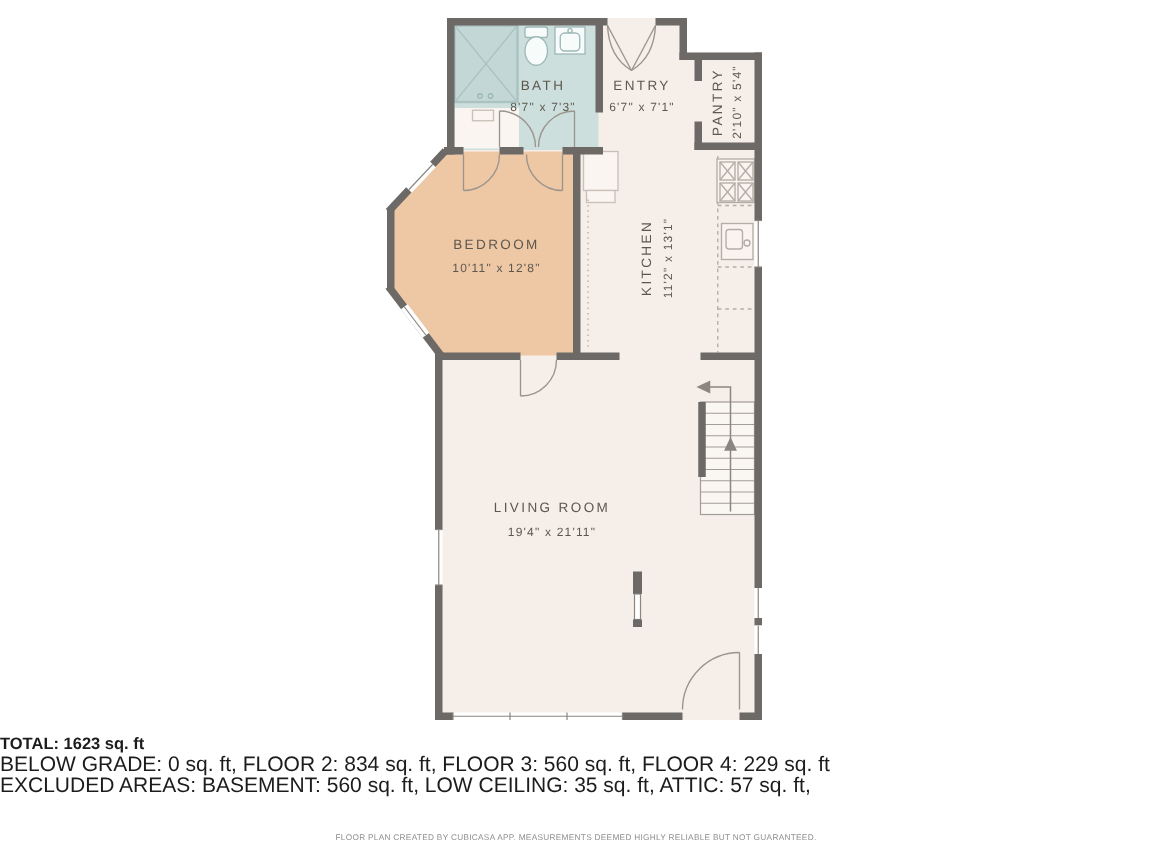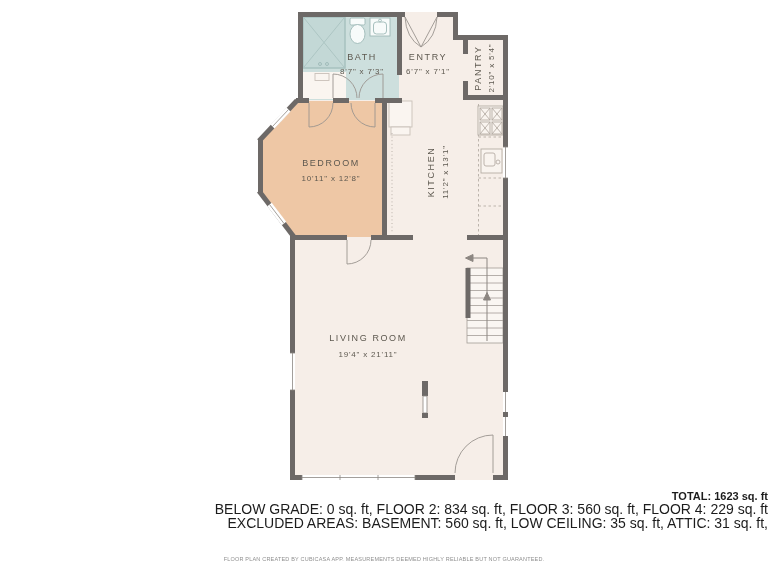--- a/index.html
+++ b/index.html
@@ -1,21 +1,21 @@
 <!DOCTYPE html>
 <html><head>
 <meta charset="utf-8">
 <style>
   html,body{margin:0;padding:0;background:#ffffff;}
   body{width:768px;height:576px;overflow:hidden;font-family:"Liberation Sans",sans-serif;}
   .page{position:relative;width:768px;height:576px;background:#ffffff;}
   svg text{font-family:"Liberation Sans",sans-serif;}
   .room-name{font-size:9px;letter-spacing:1.6px;fill:#5d584f;}
   .room-dims{font-size:8px;letter-spacing:0.8px;fill:#5d584f;}
-  .summary{position:absolute;left:0;top:490px;width:768px;text-align:right;color:#1c1c1c;}
+  .summary{position:absolute;left:0;top:490px;width:768px;text-align:left;color:#1c1c1c;}
   .summary .total{font-size:11px;font-weight:bold;line-height:13px;}
   .summary .line{font-size:14px;line-height:13.5px;}
   .disclaimer{position:absolute;left:0;top:556px;width:768px;text-align:center;
               font-size:5.5px;letter-spacing:0.2px;color:#8f8f8f;}
 </style>
 </head>
 <body>
 
 <div class="page">
 <svg width="768" height="490" viewBox="0 0 768 490">
@@ -269,16 +269,16 @@
       <text class="room-name" x="368" y="341">LIVING ROOM</text>
       <text class="room-dims" x="368" y="357">19'4" x 21'11"</text>
     </g>
   </g>
 </svg>
 
   
   <div class="summary">
     <div class="total">TOTAL: 1623 sq. ft</div>
     <div class="line">BELOW GRADE: 0 sq. ft, FLOOR 2: 834 sq. ft, FLOOR 3: 560 sq. ft, FLOOR 4: 229 sq. ft</div>
-    <div class="line">EXCLUDED AREAS: BASEMENT: 560 sq. ft, LOW CEILING: 35 sq. ft, ATTIC: 31 sq. ft,</div>
+    <div class="line">EXCLUDED AREAS: BASEMENT: 560 sq. ft, LOW CEILING: 35 sq. ft, ATTIC: 57 sq. ft,</div>
   </div>
   <div class="disclaimer">FLOOR PLAN CREATED BY CUBICASA APP. MEASUREMENTS DEEMED HIGHLY RELIABLE BUT NOT GUARANTEED.</div>
 </div>
 
 </body></html>

